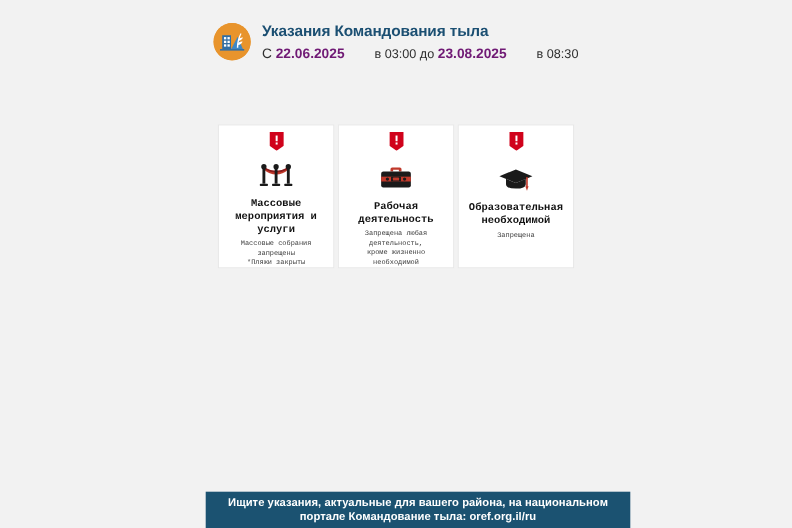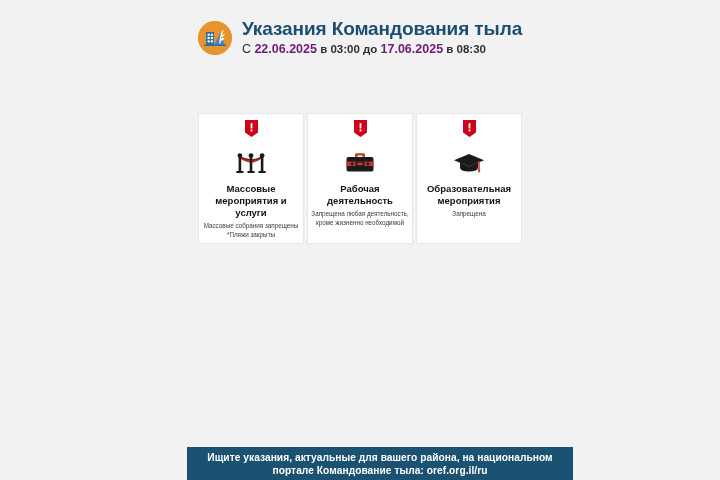--- a/index.html
+++ b/index.html
@@ -41,36 +41,36 @@
     overflow: hidden;
   }
   .logo-circle svg { display: block; }
 
   .header-text {
     display: flex;
     flex-direction: column;
     justify-content: center;
   }
   .header-title {
-    font-size: 19px;
+    font-size: 14px;
     font-weight: bold;
     color: #1b4f72;
     line-height: 21px;
     letter-spacing: -0.1px;
     white-space: nowrap;
   }
   .header-sub {
     font-size: 12.5px;
     color: #2f2f2f;
     line-height: 16px;
     margin-top: 2px;
     white-space: nowrap;
   }
   .header-sub b { font-weight: bold; color: #701a75; }
-  .header-sub .lt { font-weight: bold; font-size: 11.5px; }
+  .header-sub .lt { font-weight: normal; font-size: 11.5px; padding-left: 24px; }
 
   
   .panel {
     position: absolute;
     left: 198px;
     top: 111px;
     width: 324px;
   }
   .panel-bar {
     height: 26px;
@@ -91,20 +91,21 @@
   .card {
     position: relative;
     flex: 1 1 0;
     background: #ffffff;
     height: 131px;
     border: 1px solid #e7e7e7;
     box-sizing: border-box;
     display: flex;
     flex-direction: column;
     align-items: center;
+    font-family: Liberation Mono, monospace;
   }
   .badge {
     margin-top: 6px;
     width: 13px;
     height: 17px;
     position: relative;
     flex: 0 0 auto;
   }
   .badge svg { display: block; }
 
@@ -177,21 +178,21 @@
         <path d="M16 24 L22 12.5 L27 24 Z" fill="#3f87c4"></path>
         <path d="M21.3 22.5 C21.3 17.5 22.6 13 24.6 9.2 L25.6 9.7 C23.8 13.3 22.6 17.6 22.6 22.5 Z" fill="#ffffff"></path>
         <path d="M22.3 15.2 C23.6 13.6 25.4 12.9 26.9 13.2 C26.2 14.8 24.6 16 23 16.1 Z" fill="#ffffff"></path>
         <path d="M21.9 18.9 C23.2 17.3 25 16.6 26.5 16.9 C25.8 18.5 24.2 19.7 22.6 19.8 Z" fill="#ffffff"></path>
         <rect x="6" y="23.6" width="22" height="1.4" fill="#2f6ea5"></rect>
       </svg>
     </div>
 
     <div class="header-text">
       <div class="header-title">Указания Командования тыла</div>
-      <div class="header-sub"><span>С </span><b>22.06.2025</b><span class="lt"> в 03:00 до </span><b>17.06.2025</b><span class="lt"> в 08:30</span></div>
+      <div class="header-sub"><span>С </span><b>22.06.2025</b><span class="lt"> в 03:00 до </span><b>23.08.2025</b><span class="lt"> в 08:30</span></div>
     </div>
 
   </div>
 </div>
 
 <div class="panel">
 
 
   <div class="cards">
 
@@ -256,21 +257,21 @@
         </svg>
       </div>
       <div class="card-icon">
         <svg width="32" height="26" viewBox="0 0 32 26" aria-hidden="true">
           <path d="M16 4 L31 10.2 L16 16.4 L1 10.2 Z" fill="#1a1a1a"></path>
           <path d="M7 12.6 L7 17.4 Q7 21.4 16 21.4 Q25 21.4 25 17.4 L25 12.6 L16 16.4 Z" fill="#1a1a1a"></path>
           <rect x="25.3" y="11" width="1.5" height="9" fill="#c0392b"></rect>
           <path d="M24.6 19.4 L27.5 19.4 L26.05 23.4 Z" fill="#c0392b"></path>
         </svg>
       </div>
-      <div class="card-title">Образовательная мероприятия</div>
+      <div class="card-title">Образовательная необходимой</div>
       <div class="card-sub">Запрещена</div>
       <div class="card-sub" style="margin-top:0"></div>
     </div>
 
   </div>
 </div>
 
 <div class="footer">
   <div class="footer-text">
     <span>Ищите указания, актуальные для вашего района, на национальном</span><br>

